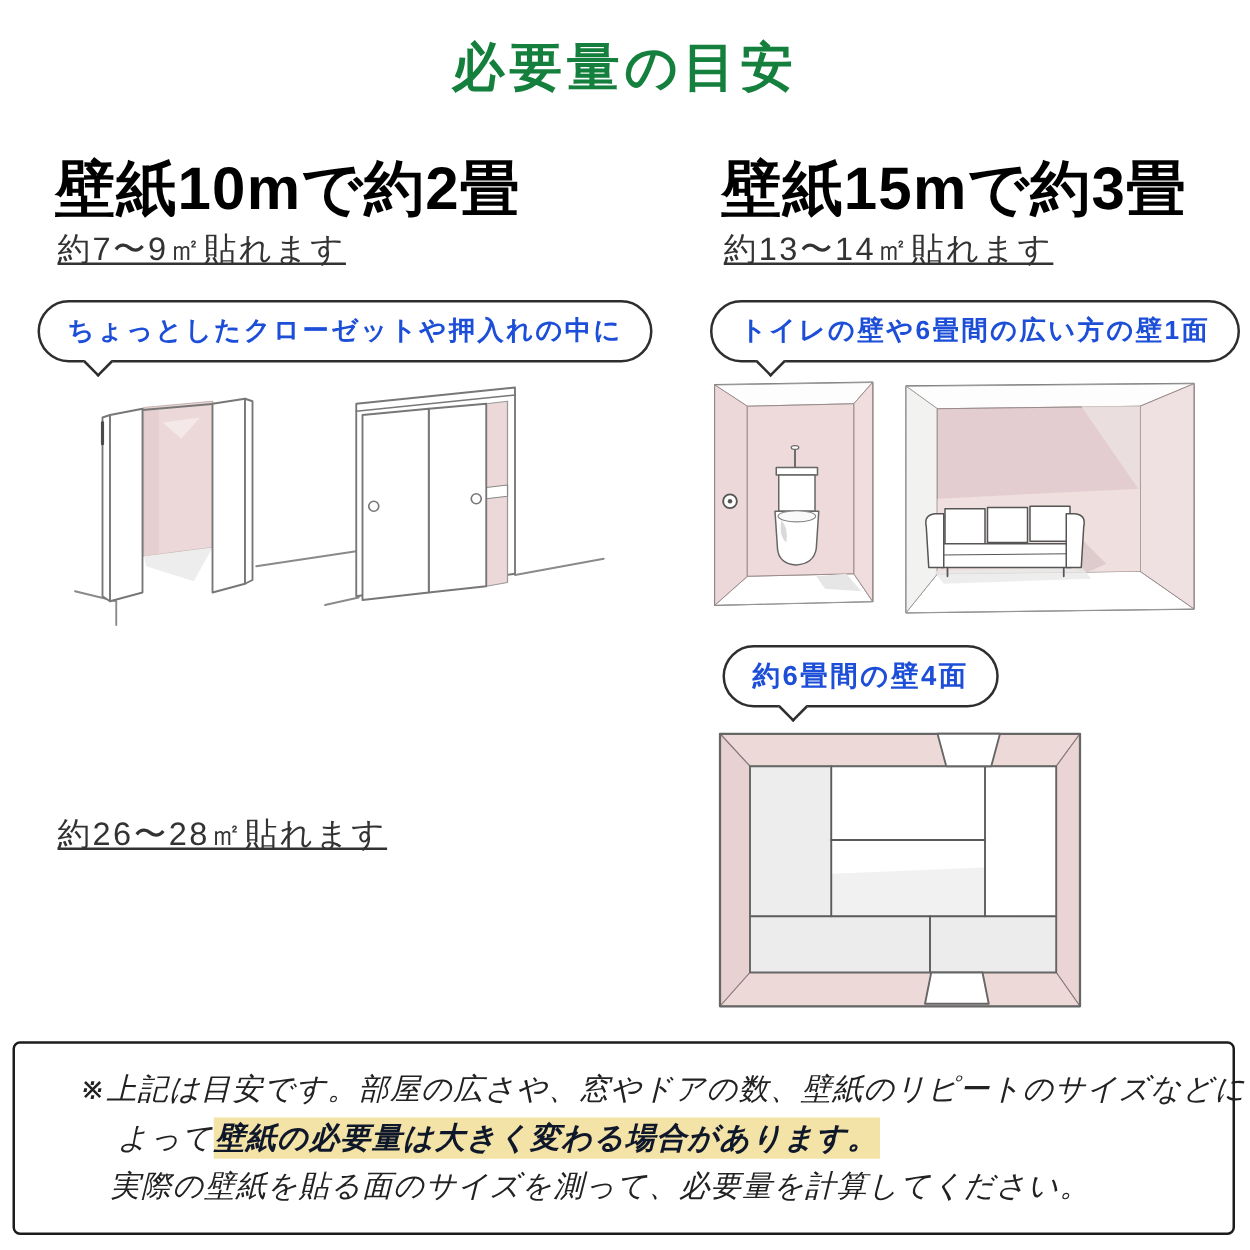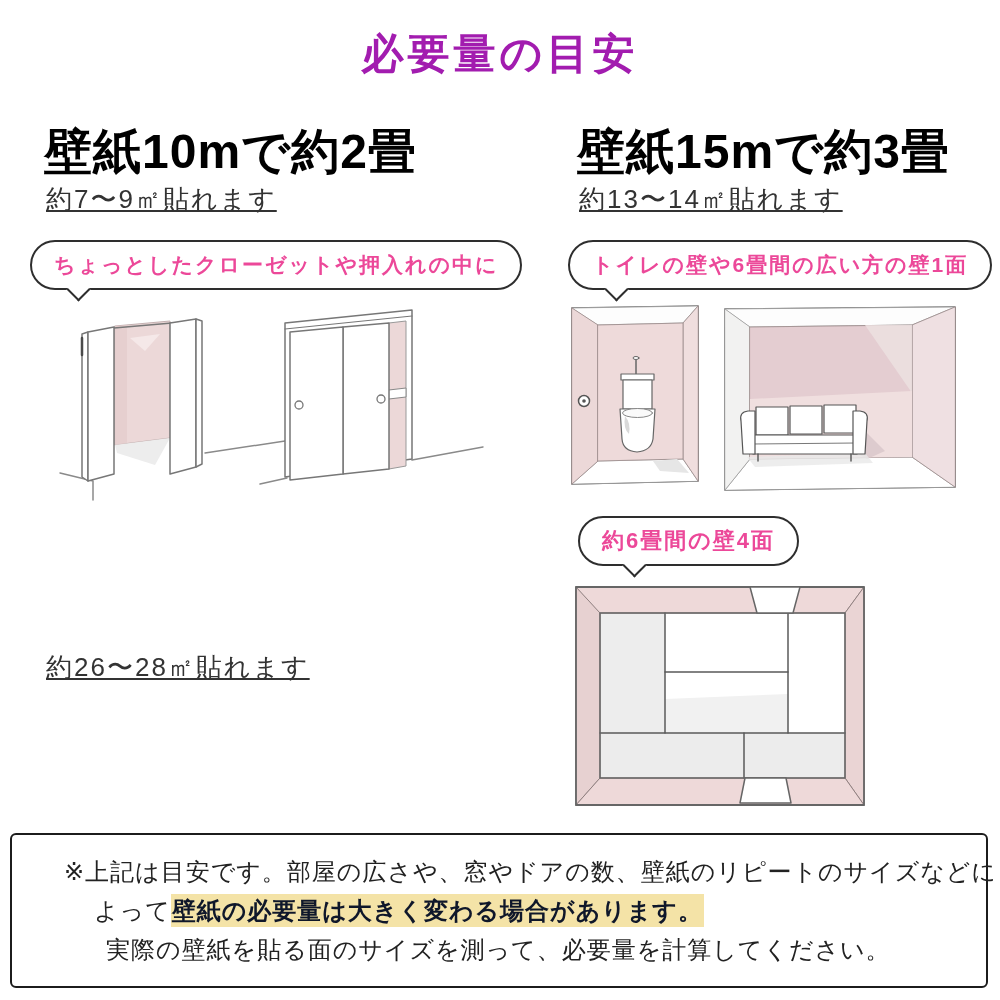--- a/index.html
+++ b/index.html
@@ -3,53 +3,53 @@
 <meta charset="utf-8">
 <style>
   html,body{margin:0;padding:0;background:#fff;}
   #stage{
     position:relative;width:1000px;height:1000px;background:#ffffff;overflow:hidden;
     font-family:"Liberation Sans","DejaVu Sans",sans-serif;color:#333;
   }
   .abs{position:absolute;}
   #title{
     top:26px;left:0;width:1000px;text-align:center;
-    font-size:42px;font-weight:800;letter-spacing:4px;color:#a21caf;
+    font-size:42px;font-weight:800;letter-spacing:4px;color:#15803d;
   }
   .h2{
     font-size:48px;font-weight:800;color:#000000;letter-spacing:1px;line-height:1.1;white-space:nowrap;
   }
   .sub{
     font-size:26px;font-weight:500;color:#333;letter-spacing:2px;white-space:nowrap;text-decoration:underline;
   }
   .bubble{
     background:#fff;border:2px solid #2e2e2e;border-radius:28px;
     height:50px;line-height:46px;padding:0 22px;box-sizing:border-box;
-    font-size:21px;font-weight:700;color:#ec4899;letter-spacing:2px;white-space:nowrap;
+    font-size:21px;font-weight:700;color:#1d4ed8;letter-spacing:2px;white-space:nowrap;
   }
   .bubble .tail{
     position:absolute;bottom:-9.5px;width:15px;height:15px;background:#fff;
     border-right:2px solid #2e2e2e;border-bottom:2px solid #2e2e2e;
     transform:rotate(45deg);
   }
   #bubble-10m{left:30px;top:240px;}
   #bubble-10m .tail{left:38px;}
   #bubble-15m{left:568px;top:240px;}
   #bubble-15m .tail{left:38px;}
   #bubble-6mat{left:578px;top:516px;font-size:22px;text-align:right;}
   #bubble-6mat .tail{left:46px;}
   #note-box{
     left:10px;top:833px;width:978px;height:155px;box-sizing:border-box;
     border:2px solid #1c1c1c;border-radius:6px;background:#fff;
     padding:17px 20px 0 52px;
-    font-size:24px;color:#222;letter-spacing:1px;line-height:39px;
+    font-size:24px;color:#222;letter-spacing:1px;line-height:39px;font-style:italic;
   }
   .note-line{white-space:nowrap;}
   .note-indent2{margin-left:30px;}
-  .note-indent3{margin-left:42px;}
+  .note-indent3{margin-left:24px;}
   .hl{
     background:#f4e3a7;font-weight:800;color:#0f172a;padding:3px 1px;
   }
   svg{display:block;}
 </style>
 </head>
 <body>
 
 <div id="stage">
 

